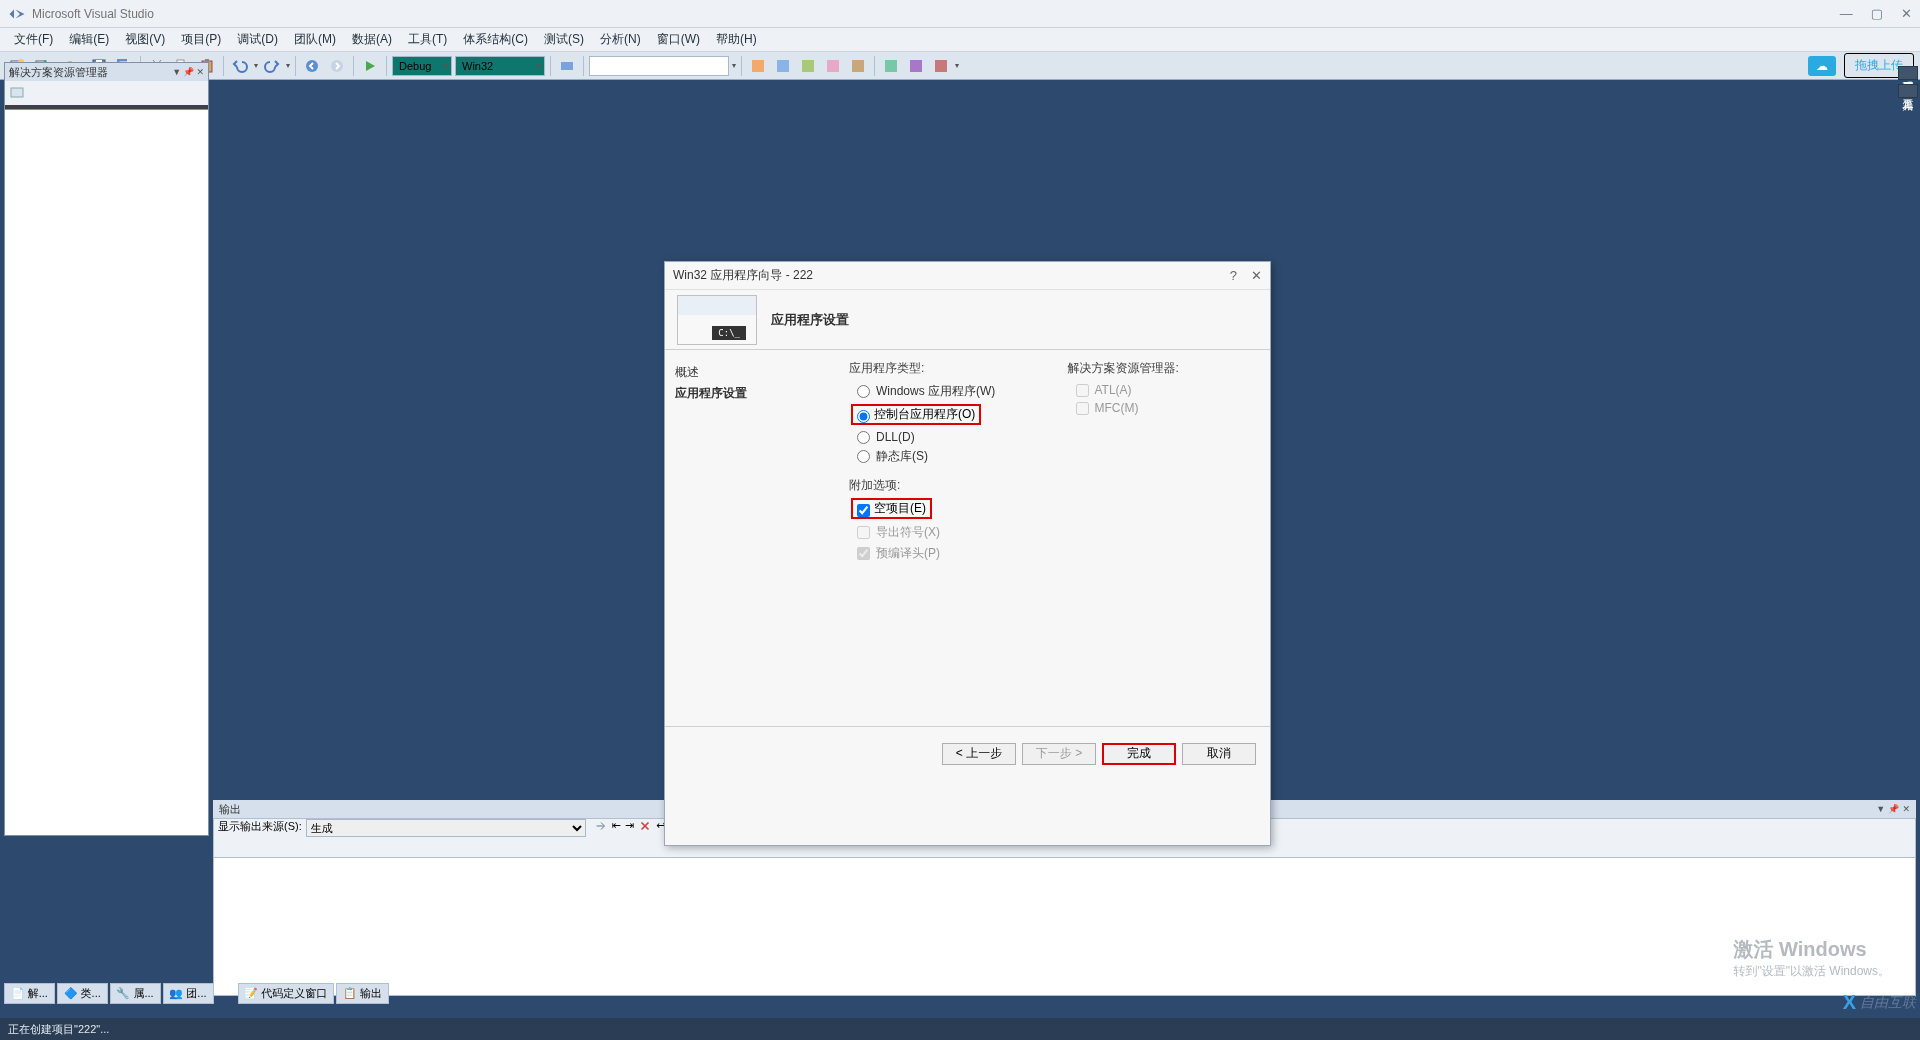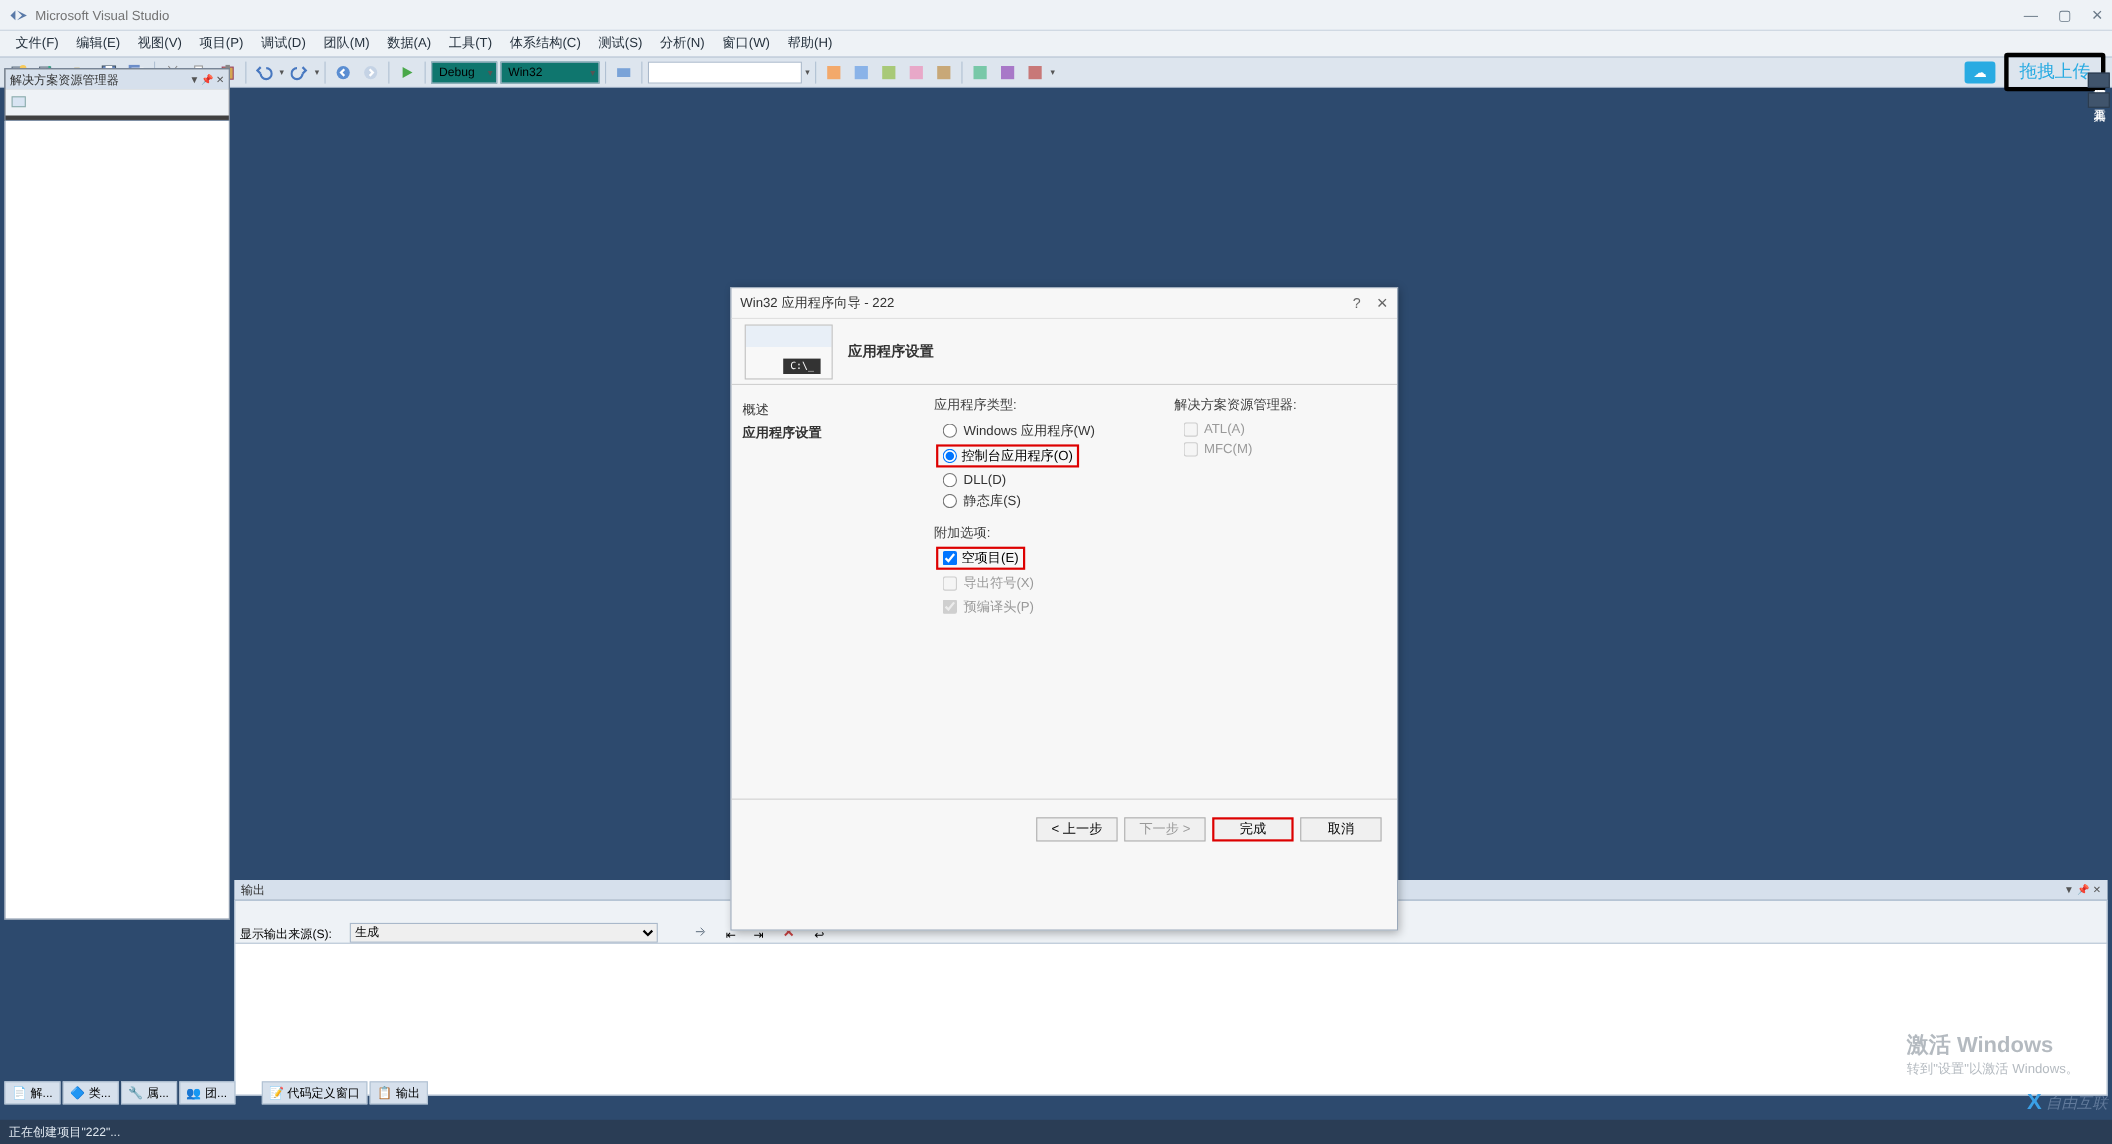--- a/index.html
+++ b/index.html
@@ -19,21 +19,21 @@
 
 
 .toolbar { height: 28px; background: #dde5ee; display: flex; align-items: center; padding: 0 6px; gap: 3px; border-bottom: 1px solid #98aac0; }
 .toolbar .tb-btn { width: 22px; height: 22px; display: flex; align-items: center; justify-content: center; cursor: pointer; }
 .toolbar .tb-sep { width: 1px; height: 20px; background: #b0c0d2; margin: 0 2px; }
 .toolbar .tb-dropdown { height: 20px; background: #0f766e; border: 1px solid #a9b8ca; padding: 0 16px 0 6px; font-size: 11px; display: flex; align-items: center; position: relative; min-width: 60px; }
 .toolbar .tb-dropdown:after { content: '▾'; position: absolute; right: 3px; font-size: 9px; color: #555; }
 .toolbar .tb-find { width: 140px; height: 20px; background: #fff; border: 1px solid #a9b8ca; }
 .toolbar .right-group { margin-left: auto; display: flex; align-items: center; gap: 8px; }
 .toolbar .cloud-btn { background: #29abe2; color: #fff; padding: 3px 8px; border-radius: 3px; display: flex; align-items: center; gap: 4px; font-size: 12px; }
-.toolbar .upload-btn { border: 4px solid #000000; color: #29abe2; padding: 3px 10px; border-radius: 3px; font-size: 16px; }
+.toolbar .upload-btn { border: 1px solid #000000; color: #29abe2; padding: 3px 10px; border-radius: 3px; font-size: 12px; }
 
 
 .main-area { position: absolute; top: 80px; left: 0; right: 0; bottom: 24px; }
 
 
 .sol-explorer { position: absolute; top: -18px; left: 4px; width: 205px; height: 48px; background: #404040; border: 1px solid #8090a5; }
 .sol-header { height: 18px; background: #d6e0ec; display: flex; align-items: center; padding: 0 4px; font-size: 11px; color: #333; }
 .sol-header .sol-title { flex: 1; }
 .sol-header .sol-btns { display: flex; gap: 2px; font-size: 9px; color: #555; }
 .sol-toolbar { height: 24px; background: #eef2f6; display: flex; align-items: center; padding: 0 4px; }
@@ -54,34 +54,34 @@
 .dialog-header .dh-title { font-size: 13px; color: #333; font-weight: bold; }
 .dialog-body { display: flex; height: 376px; }
 .dialog-nav { width: 170px; padding: 12px 10px; }
 .dialog-nav .nav-item { padding: 2px 0; font-size: 12px; color: #333; cursor: pointer; }
 .dialog-nav .nav-item.active { font-weight: bold; }
 .dialog-content { flex: 1; padding: 10px 14px; font-size: 12px; }
 .group-label { color: #404040; font-size: 12px; margin-bottom: 4px; }
 .opt-row { display: flex; align-items: center; gap: 4px; padding: 2px 0 2px 8px; font-size: 12px; color: #333; }
 .opt-row.disabled { color: #999; }
 .opt-row input { margin-right: 2px; }
-.highlight-red { border: 2px solid #d00; padding: 0 4px; display: inline-flex; align-items: center; }
+.highlight-red { border: 2px solid #d00; padding: 0 4px; display: inline-flex; align-items: flex-end; }
 .group2 { display: flex; gap: 30px; }
 .col { flex: 1; }
 .dialog-footer { height: 54px; border-top: 1px solid #d0d0d0; display: flex; align-items: center; justify-content: flex-end; padding: 0 14px; gap: 6px; }
 .dlg-btn { min-width: 74px; height: 22px; border: 1px solid #adadad; background: #f0f0f0; font-size: 12px; display: flex; align-items: center; justify-content: center; cursor: pointer; }
 .dlg-btn.disabled { color: #999; }
 .dlg-btn.highlight { border: 2px solid #d00; }
 
 
 .output-panel { position: absolute; left: 213px; right: 4px; bottom: 36px; height: 180px; }
 .output-title { height: 18px; background: #d6e0ec; display: flex; align-items: center; padding: 0 6px; font-size: 11px; color: #333; }
 .output-title .ot-text { flex: 1; }
 .output-title .ot-btns { display: flex; gap: 3px; font-size: 9px; color: #555; }
-.output-toolbar { height: 40px; background: #eef2f6; border: 1px solid #b0c0d2; display: flex; align-items: flex-end; padding: 0 4px; gap: 16px; font-size: 11px; }
+.output-toolbar { height: 40px; background: #eef2f6; border: 1px solid #b0c0d2; display: flex; align-items: flex-start; padding: 0 4px; gap: 4px; font-size: 11px; }
 .output-toolbar select { height: 18px; width: 280px; font-size: 11px; border: 1px solid #a9b8ca; }
 .output-body { height: 138px; background: #fff; border: 1px solid #b0c0d2; border-top: none; }
 
 
 .bottom-tabs { position: absolute; left: 4px; bottom: 12px; display: flex; gap: 2px; }
 .bottom-tab { background: #d6e0ec; border: 1px solid #b0c0d2; padding: 2px 6px; font-size: 11px; display: flex; align-items: center; gap: 3px; }
 
 
 .statusbar { position: absolute; bottom: 0; left: 0; right: 0; height: 22px; background: #2a3d55; color: #e0e8f0; display: flex; align-items: center; padding: 0 8px; font-size: 11px; }
 

